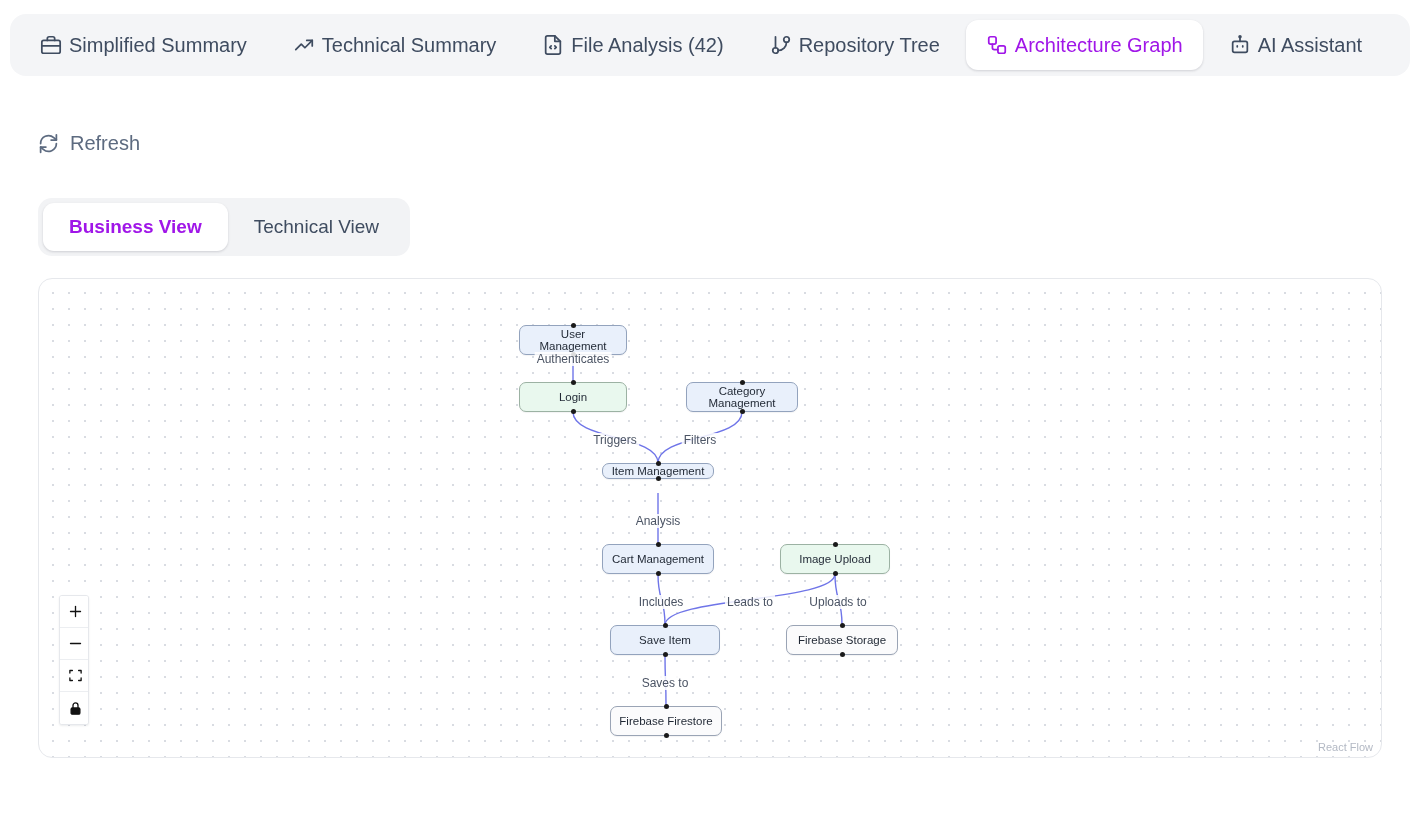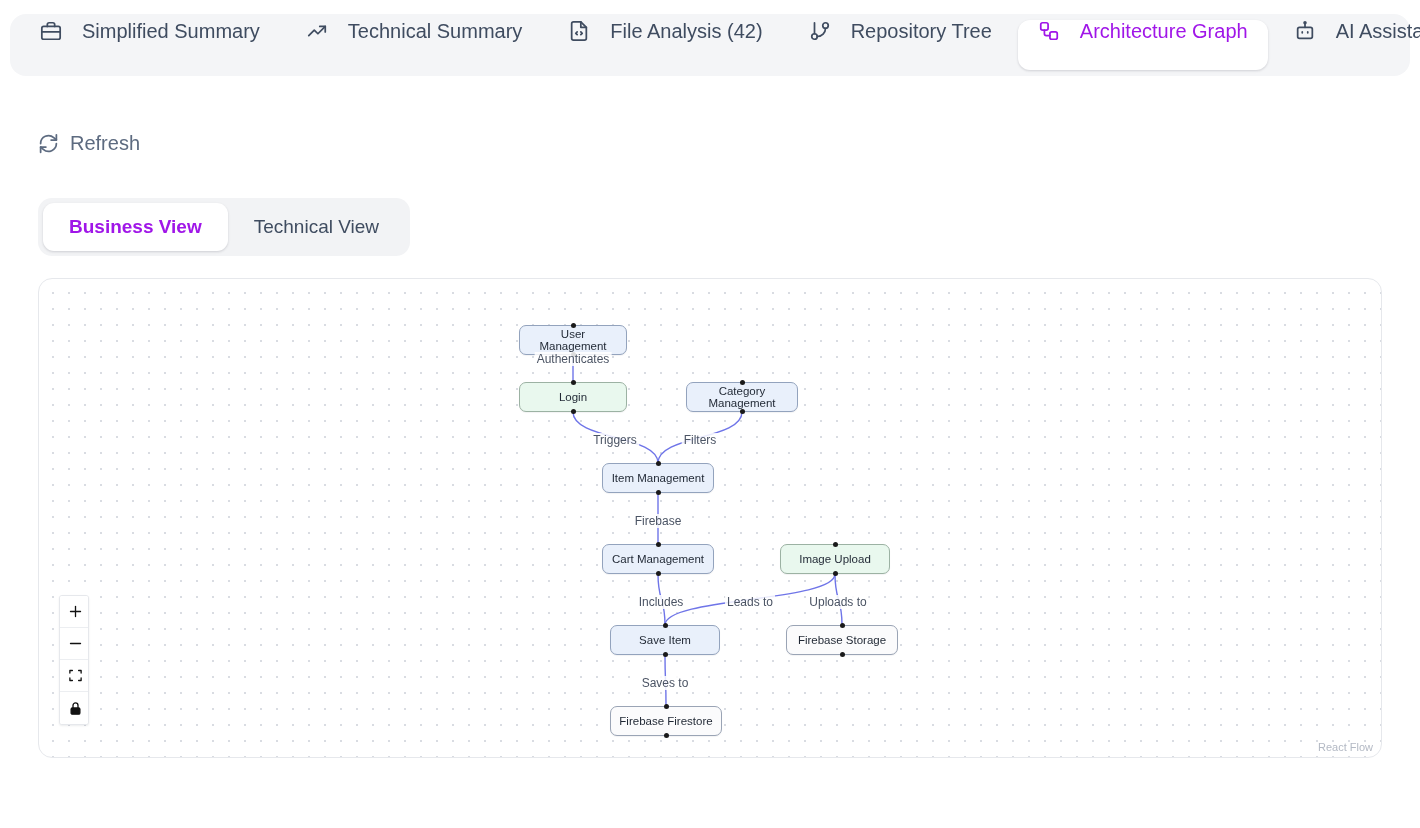--- a/index.html
+++ b/index.html
@@ -18,21 +18,22 @@
     display: flex;
     align-items: center;
     gap: 6px;
     background: #f4f5f7;
     border-radius: 16px;
     height: 62px;
     padding: 6px 10px;
   }
   .tab {
     display: flex;
-    gap: 20px;
+    align-items: center;
+    gap: 7px;
     height: 50px;
     padding: 0 20px;
     border-radius: 12px;
     font-size: 20px;
     color: #3f4c60;
     cursor: pointer;
     white-space: nowrap;
     background: transparent;
   }
   .tab .ic { width: 22px; height: 22px; display: block; flex: 0 0 auto; }
@@ -298,21 +299,21 @@
         <div class="node green" style="left: 480px; top: 103px; width: 108px; height: 30px;">
           <span>Login</span>
           <span class="handle top"></span>
           <span class="handle bot"></span>
         </div>
         <div class="node blue" style="left: 647px; top: 103px; width: 112px; height: 30px;">
           <span>Category Management</span>
           <span class="handle top"></span>
           <span class="handle bot"></span>
         </div>
-        <div class="node blue" style="left: 563px; top: 184px; width: 112px; height: 30px;">
+        <div class="node blue" style="left: 563px; top: 184px; width: 112px; height: 16px;">
           <span>Item Management</span>
           <span class="handle top"></span>
           <span class="handle bot"></span>
         </div>
         <div class="node blue" style="left: 563px; top: 265px; width: 112px; height: 30px;">
           <span>Cart Management</span>
           <span class="handle top"></span>
           <span class="handle bot"></span>
         </div>
         <div class="node green" style="left: 741px; top: 265px; width: 110px; height: 30px;">
@@ -331,21 +332,21 @@
           <span class="handle bot"></span>
         </div>
         <div class="node plain" style="left: 571px; top: 427px; width: 112px; height: 30px;">
           <span>Firebase Firestore</span>
           <span class="handle top"></span>
           <span class="handle bot"></span>
         </div>
         <div class="edge-label" style="left: 534px; top: 73px;">Authenticates</div>
         <div class="edge-label" style="left: 576px; top: 154px;">Triggers</div>
         <div class="edge-label" style="left: 661px; top: 154px;">Filters</div>
-        <div class="edge-label" style="left: 619px; top: 235px;">Firebase</div>
+        <div class="edge-label" style="left: 619px; top: 235px;">Analysis</div>
         <div class="edge-label" style="left: 622px; top: 316px;">Includes</div>
         <div class="edge-label" style="left: 711px; top: 316px;">Leads to</div>
         <div class="edge-label" style="left: 799px; top: 316px;">Uploads to</div>
         <div class="edge-label" style="left: 626px; top: 397px;">Saves to</div>
       </div>
 
     <div class="controls" id="controls">
         <div class="ctrl">
           <span>
             <svg viewBox="0 0 24 24" fill="none" stroke="#111" stroke-width="2.1" stroke-linecap="round" stroke-linejoin="round">

